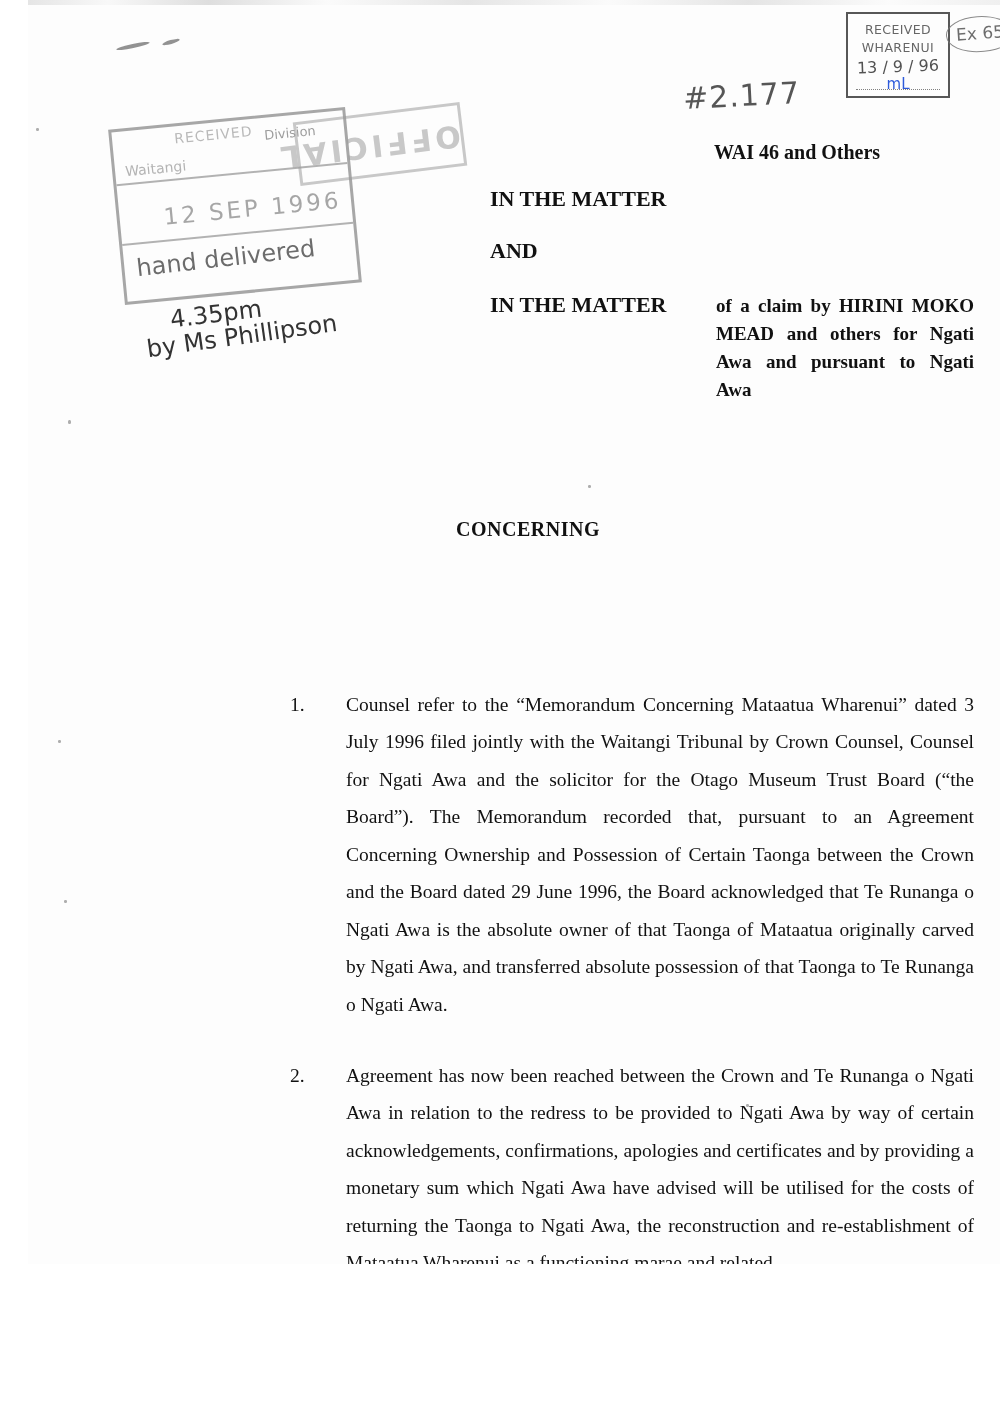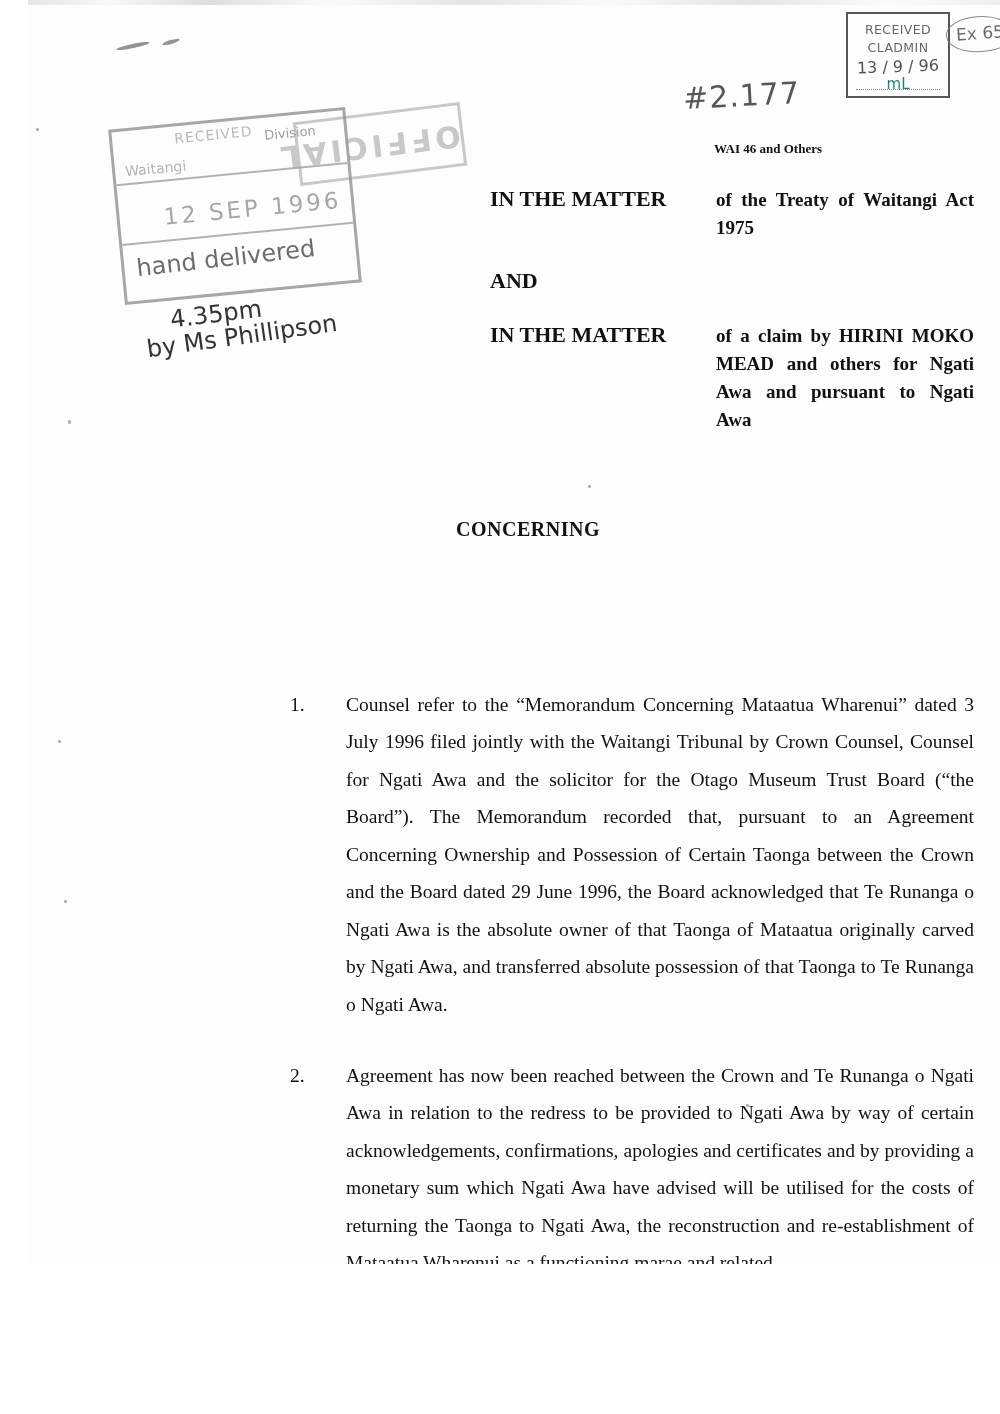--- a/index.html
+++ b/index.html
@@ -61,21 +61,21 @@
     font-family: "DejaVu Sans", sans-serif;
     font-size: 30px;
     color: #3a3a3a;
     transform: rotate(-3deg);
     opacity: .85;
     letter-spacing: 1px;
   }
   .wai-line {
     position: absolute;
     left: 686px; top: 141px;
-    font-size: 13px;
+    font-size: 20px;
     font-weight: bold;
     white-space: nowrap;
   }
 
   .matter-block {
     position: absolute;
     left: 462px;
     width: 484px;
   }
   .matter-row {
@@ -161,21 +161,21 @@
   .stamp-received-cladmin .hw-date {
     font-family: "DejaVu Sans", sans-serif;
     font-size: 16px;
     color: #444;
     margin-top: 2px;
     transform: rotate(-2deg);
   }
   .stamp-received-cladmin .hw-init {
     font-family: "DejaVu Sans", sans-serif;
     font-size: 15px;
-    color: #0f766e;
+    color: #1d4ed8;
     margin-top: -1px;
   }
   .stamp-received-cladmin .rule {
     position: absolute;
     left: 8px; bottom: 6px;
     width: 84px; height: 0;
     border-top: 1px dotted #777;
   }
 
   .exhibit-mark {
@@ -286,21 +286,21 @@
   <div class="speck" style="left:36px; top:900px; width:3px; height:3px;"></div>
   <div class="speck" style="left:560px;top:485px; width:3px; height:3px;"></div>
   <div class="speck" style="left:718px;top:1104px;width:3px; height:3px;"></div>
   <div class="speck" style="left:264px;top:1354px;width:3px; height:3px;"></div>
   <div class="speck" style="left:736px;top:1386px;width:4px; height:4px;"></div>
   <div class="smudge" style="left:88px; top:44px;  width:34px; height:4px; transform:rotate(-12deg);"></div>
   <div class="smudge" style="left:134px;top:40px;  width:18px; height:4px; transform:rotate(-16deg);"></div>
 
   <div class="stamp-received-cladmin">
     <div class="l1">RECEIVED</div>
-    <div class="l2">CLADMIN</div>
+    <div class="l2">WHARENUI</div>
     <div class="hw-date">13 / 9 / 96</div>
     <div class="hw-init">mL</div>
     <div class="rule"></div>
   </div>
 
   <div class="exhibit-mark">Ex 65</div>
 
   <div class="stamp-tribunal">
     <div class="seg" style="top:52px;"></div>
     <div class="seg" style="top:112px;"></div>
@@ -317,21 +317,20 @@
   <div class="stamp-official">OFFICIAL</div>
 
 
   <div class="doc-number">#2.177</div>
 
   <div class="wai-line">WAI 46 and Others</div>
 
   <div class="matter-block" style="top:186px;">
     <div class="matter-row">
       <div class="matter-label">IN THE MATTER</div>
-      <div class="matter-text">of the Treaty of Waitangi Act 1975</div>
     </div>
     <div class="matter-row and-row" style="margin-top:26px;">
       <div class="matter-label">AND</div>
       <div class="matter-text"></div>
     </div>
     <div class="matter-row" style="margin-top:26px;">
       <div class="matter-label">IN THE MATTER</div>
       <div class="matter-text">of a claim by HIRINI MOKO MEAD and others for Ngati Awa and pursuant to Ngati Awa</div>
     </div>
   </div>

